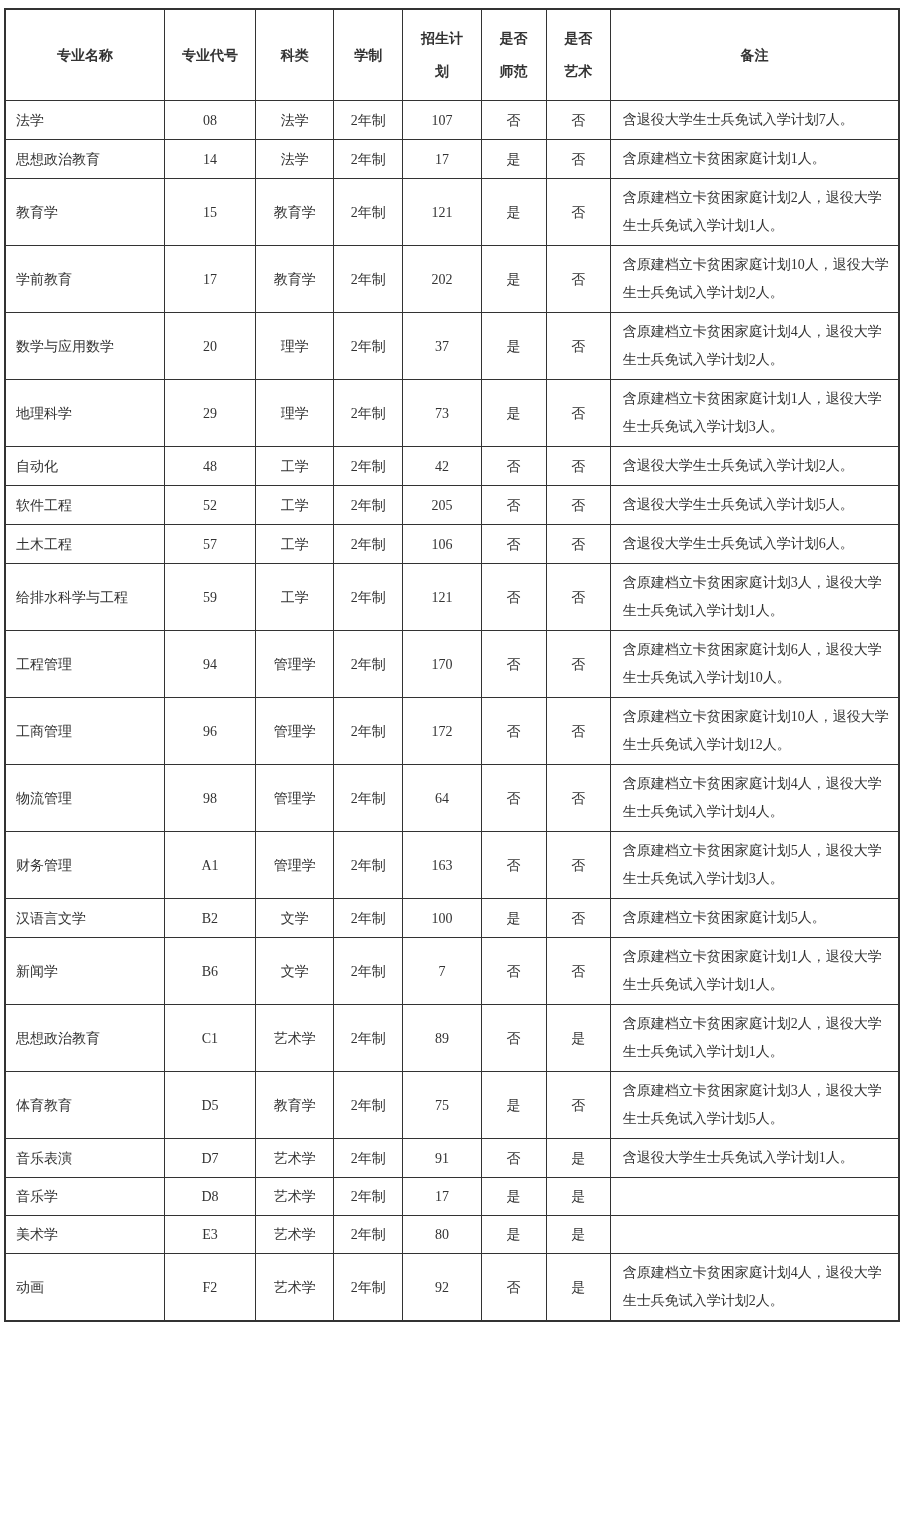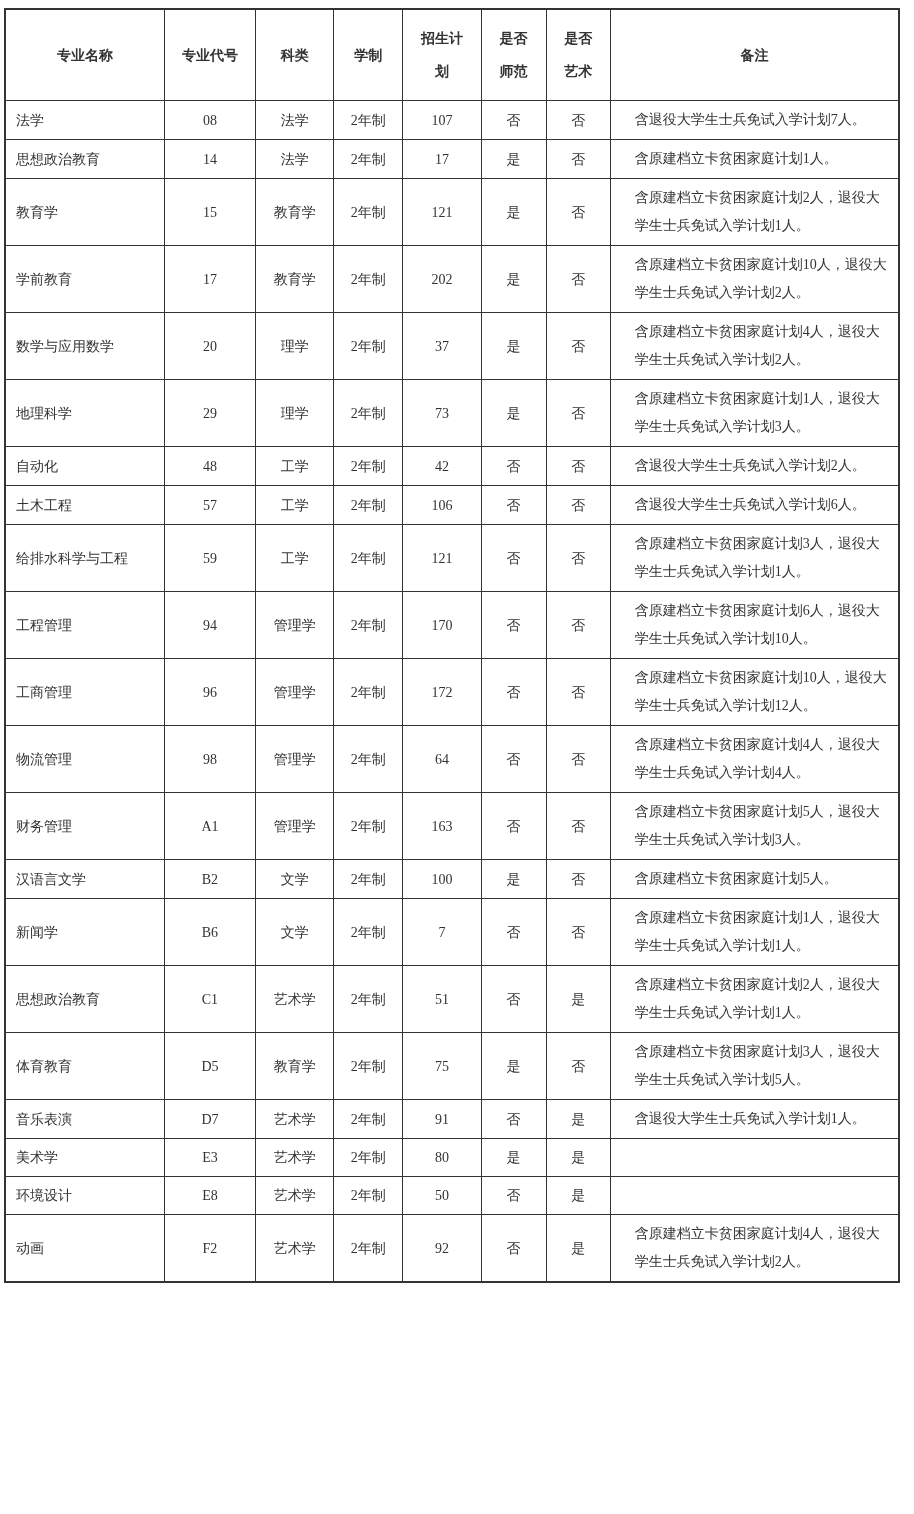--- a/index.html
+++ b/index.html
@@ -39,21 +39,21 @@
     line-height: 27px;
     padding: 5px 8px;
     text-align: center;
   }
   td.col-name {
     text-align: left;
     padding-left: 10px;
   }
   td.col-remark {
     text-align: left;
-    padding-left: 24px;
+    padding-left: 12px;
     line-height: 28px;
   }
 </style>
 </head>
 <body>
 
 <div class="page">
   <table class="plan-table">
     <colgroup>
       <col style="width:159px">
@@ -145,20 +145,30 @@
           <td class="col-name">自动化</td>
           <td class="col-code">48</td>
           <td class="col-category">工学</td>
           <td class="col-duration">2年制</td>
           <td class="col-plan">42</td>
           <td class="col-normal">否</td>
           <td class="col-art">否</td>
           <td class="col-remark">含退役大学生士兵免试入学计划2人。</td>
         </tr>
         <tr>
+          <td class="col-name">软件工程</td>
+          <td class="col-code">52</td>
+          <td class="col-category">工学</td>
+          <td class="col-duration">2年制</td>
+          <td class="col-plan">205</td>
+          <td class="col-normal">否</td>
+          <td class="col-art">否</td>
+          <td class="col-remark">含退役大学生士兵免试入学计划5人。</td>
+        </tr>
+        <tr>
           <td class="col-name">土木工程</td>
           <td class="col-code">57</td>
           <td class="col-category">工学</td>
           <td class="col-duration">2年制</td>
           <td class="col-plan">106</td>
           <td class="col-normal">否</td>
           <td class="col-art">否</td>
           <td class="col-remark">含退役大学生士兵免试入学计划6人。</td>
         </tr>
         <tr>
@@ -229,21 +239,21 @@
           <td class="col-plan">7</td>
           <td class="col-normal">否</td>
           <td class="col-art">否</td>
           <td class="col-remark">含原建档立卡贫困家庭计划1人，退役大学生士兵免试入学计划1人。</td>
         </tr>
         <tr>
           <td class="col-name">思想政治教育</td>
           <td class="col-code">C1</td>
           <td class="col-category">艺术学</td>
           <td class="col-duration">2年制</td>
-          <td class="col-plan">51</td>
+          <td class="col-plan">89</td>
           <td class="col-normal">否</td>
           <td class="col-art">是</td>
           <td class="col-remark">含原建档立卡贫困家庭计划2人，退役大学生士兵免试入学计划1人。</td>
         </tr>
         <tr>
           <td class="col-name">体育教育</td>
           <td class="col-code">D5</td>
           <td class="col-category">教育学</td>
           <td class="col-duration">2年制</td>
           <td class="col-plan">75</td>
@@ -255,36 +265,36 @@
           <td class="col-name">音乐表演</td>
           <td class="col-code">D7</td>
           <td class="col-category">艺术学</td>
           <td class="col-duration">2年制</td>
           <td class="col-plan">91</td>
           <td class="col-normal">否</td>
           <td class="col-art">是</td>
           <td class="col-remark">含退役大学生士兵免试入学计划1人。</td>
         </tr>
         <tr>
+          <td class="col-name">音乐学</td>
+          <td class="col-code">D8</td>
+          <td class="col-category">艺术学</td>
+          <td class="col-duration">2年制</td>
+          <td class="col-plan">17</td>
+          <td class="col-normal">是</td>
+          <td class="col-art">是</td>
+          <td class="col-remark"></td>
+        </tr>
+        <tr>
           <td class="col-name">美术学</td>
           <td class="col-code">E3</td>
           <td class="col-category">艺术学</td>
           <td class="col-duration">2年制</td>
           <td class="col-plan">80</td>
           <td class="col-normal">是</td>
-          <td class="col-art">是</td>
-          <td class="col-remark"></td>
-        </tr>
-        <tr>
-          <td class="col-name">环境设计</td>
-          <td class="col-code">E8</td>
-          <td class="col-category">艺术学</td>
-          <td class="col-duration">2年制</td>
-          <td class="col-plan">50</td>
-          <td class="col-normal">否</td>
           <td class="col-art">是</td>
           <td class="col-remark"></td>
         </tr>
         <tr>
           <td class="col-name">动画</td>
           <td class="col-code">F2</td>
           <td class="col-category">艺术学</td>
           <td class="col-duration">2年制</td>
           <td class="col-plan">92</td>
           <td class="col-normal">否</td>

